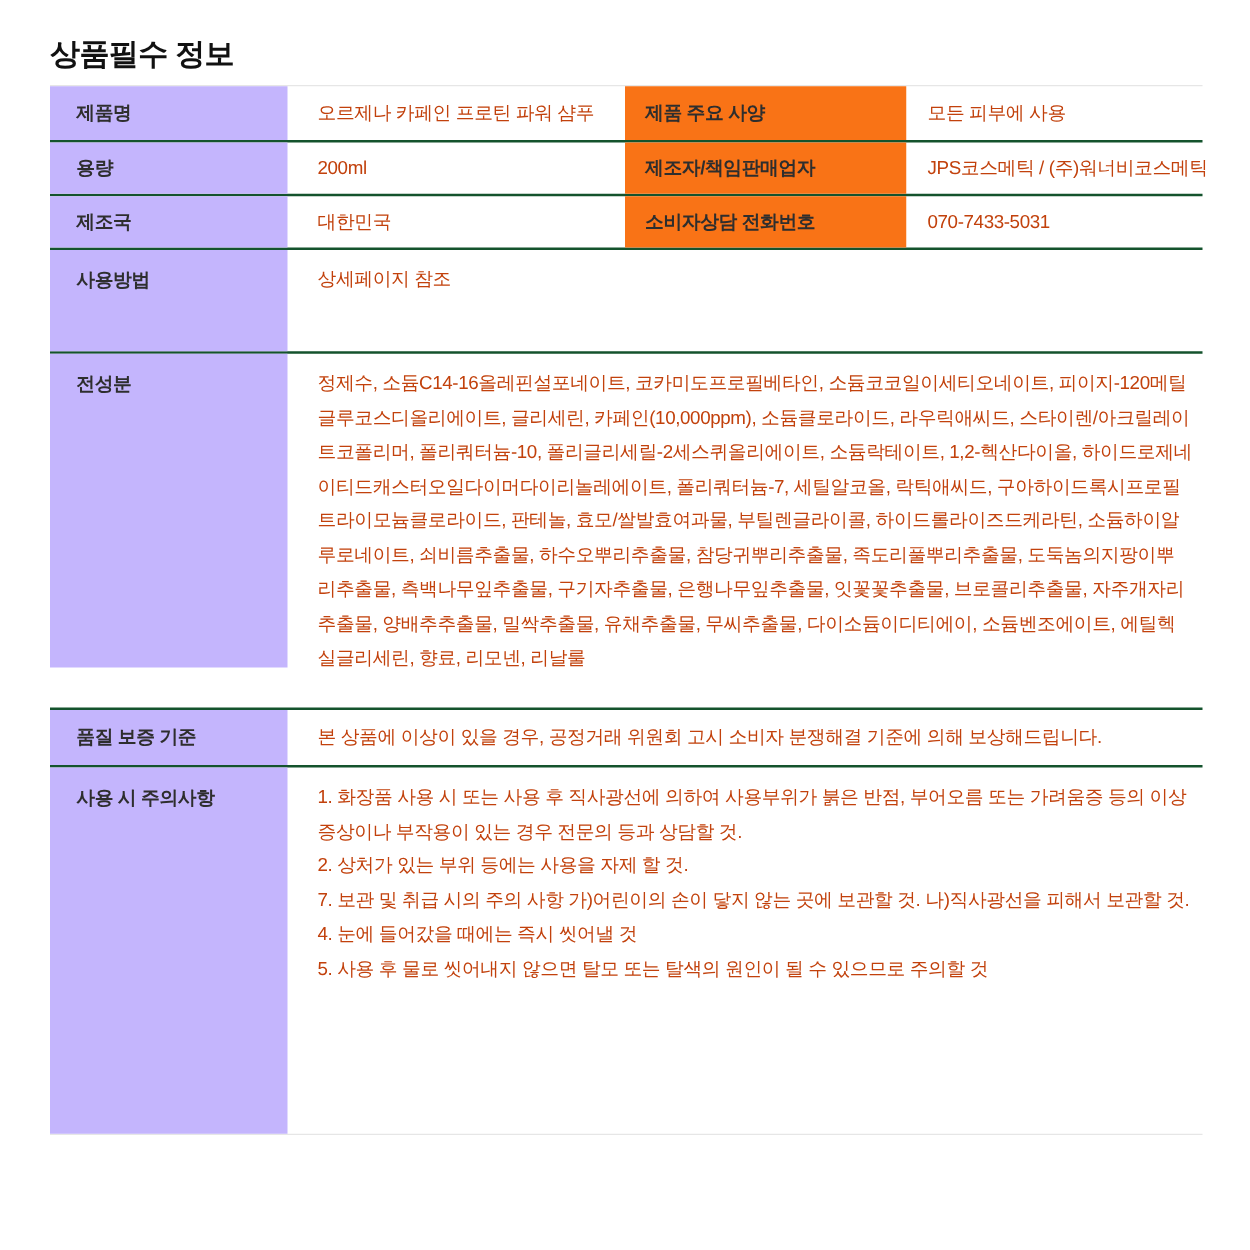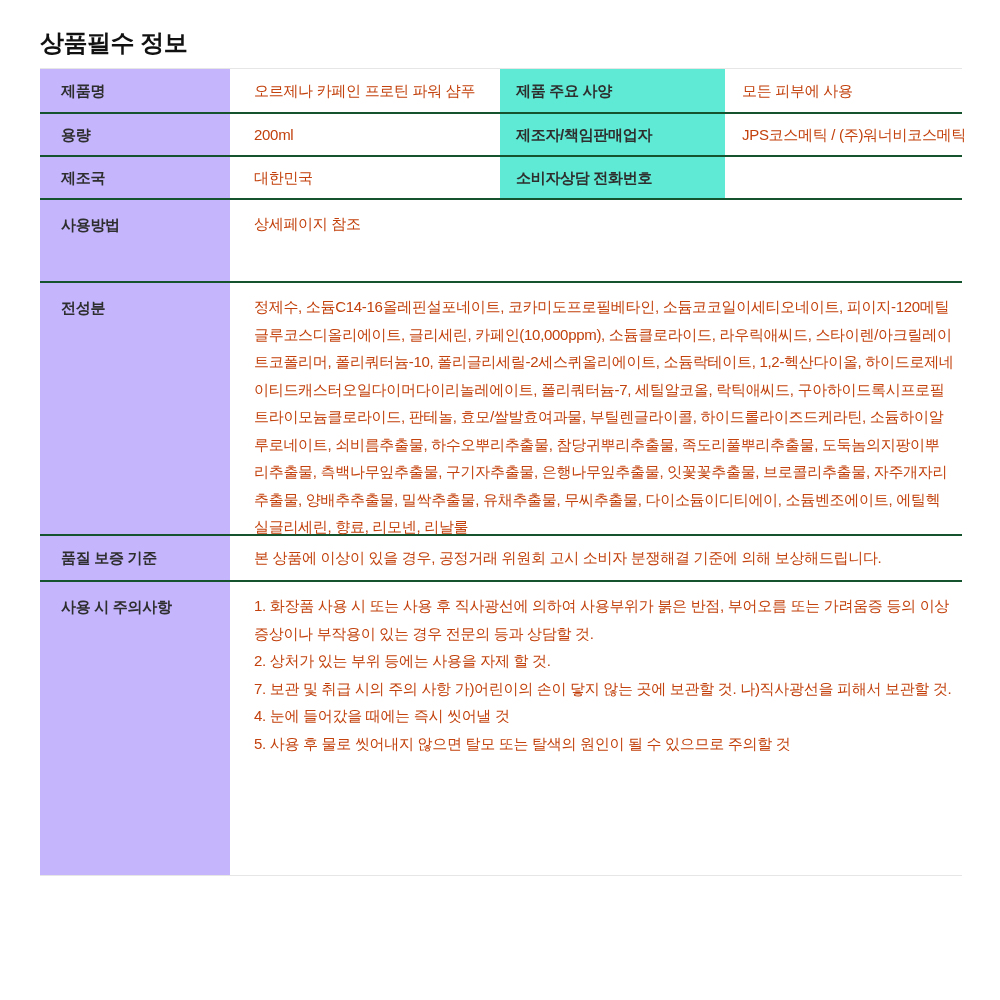--- a/index.html
+++ b/index.html
@@ -58,34 +58,34 @@
   }
   .value {
     color: #c2410c;
     font-weight: 500;
     padding-left: 24px;
     white-space: nowrap;
   }
   
   .quad { height: 43px; }
   .quad .c2 { flex: 0 0 270px; }
-  .quad .c3 { background: #5eead4; color: #2e2e2e; font-weight: 600; padding-left: 16px; flex: 0 0 225px; }
+  .quad .c3 { background: #f97316; color: #2e2e2e; font-weight: 600; padding-left: 16px; flex: 0 0 225px; }
   .quad .c4 { flex: 1 1 auto; padding-left: 17px; }
   
   .full .wide {
     flex: 1 1 auto;
     white-space: pre-line;
     align-items: flex-start;
     padding-right: 8px;
   }
   .full .label { align-items: flex-start; padding-top: 14px; line-height: 22px; }
   .full .wide { padding-top: 10px; }
   .usage { height: 83px; }
   .ingredients { height: 253px; }
-  .quality { height: 46px; }
+  .quality { height: 46px; margin-top: 32px; }
   .quality .label { align-items: center; padding-top: 0; }
   .quality .wide { align-items: center; padding-top: 0; text-align: right; }
   .precautions { height: 295px; }
 </style>
 </head>
 <body>
 
 <div class="page">
 
   <div class="page-title">상품필수 정보</div>
@@ -104,20 +104,21 @@
       <div class="cell value c2">200ml</div>
       <div class="cell label c3">제조자/책임판매업자</div>
       <div class="cell value c4">JPS코스메틱 / (주)워너비코스메틱</div>
     </div>
 
 
     <div class="trow quad">
       <div class="cell label c1">제조국</div>
       <div class="cell value c2">대한민국</div>
       <div class="cell label c3">소비자상담 전화번호</div>
+      <div class="cell value c4">070-7433-5031</div>
     </div>
 
     <div class="trow full usage">
       <div class="cell label c1">사용방법</div>
       <div class="cell value wide">상세페이지 참조</div>
     </div>
 
     <div class="trow full ingredients">
       <div class="cell label c1">전성분</div>
       <div class="cell value wide">정제수, 소듐C14-16올레핀설포네이트, 코카미도프로필베타인, 소듐코코일이세티오네이트, 피이지-120메틸글루코스디올리에이트, 글리세린, 카페인(10,000ppm), 소듐클로라이드, 라우릭애씨드, 스타이렌/아크릴레이트코폴리머, 폴리쿼터늄-10, 폴리글리세릴-2세스퀴올리에이트, 소듐락테이트, 1,2-헥산다이올, 하이드로제네이티드캐스터오일다이머다이리놀레에이트, 폴리쿼터늄-7, 세틸알코올, 락틱애씨드, 구아하이드록시프로필트라이모늄클로라이드, 판테놀, 효모/쌀발효여과물, 부틸렌글라이콜, 하이드롤라이즈드케라틴, 소듐하이알루로네이트, 쇠비름추출물, 하수오뿌리추출물, 참당귀뿌리추출물, 족도리풀뿌리추출물, 도둑놈의지팡이뿌리추출물, 측백나무잎추출물, 구기자추출물, 은행나무잎추출물, 잇꽃꽃추출물, 브로콜리추출물, 자주개자리추출물, 양배추추출물, 밀싹추출물, 유채추출물, 무씨추출물, 다이소듐이디티에이, 소듐벤조에이트, 에틸헥실글리세린, 향료, 리모넨, 리날룰</div>

